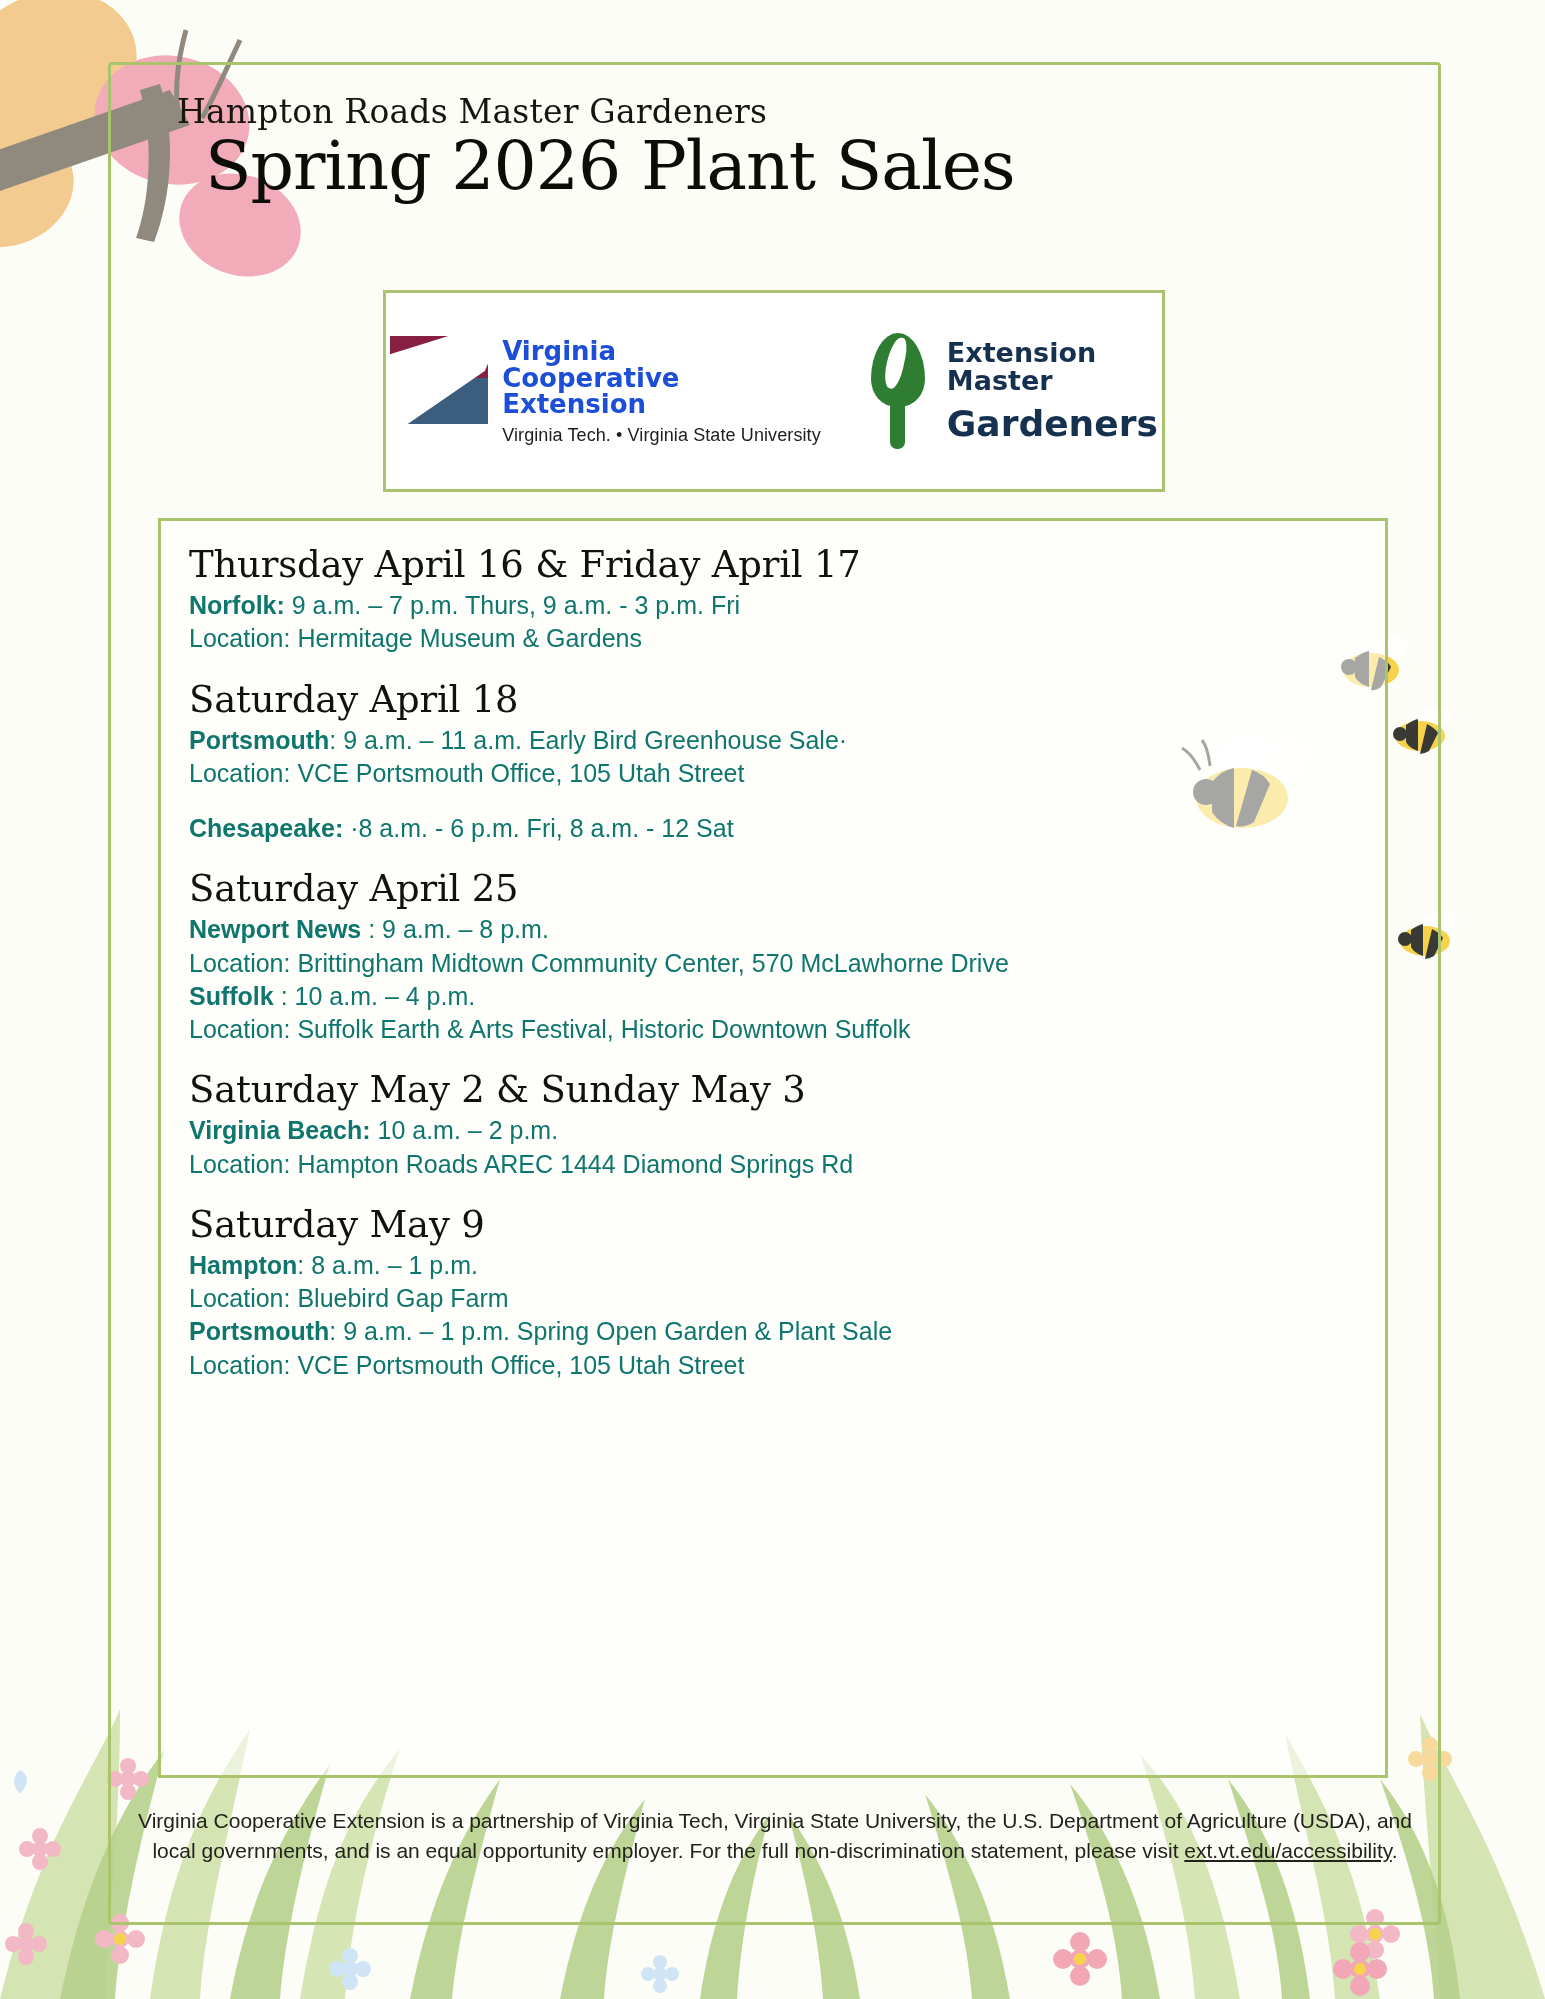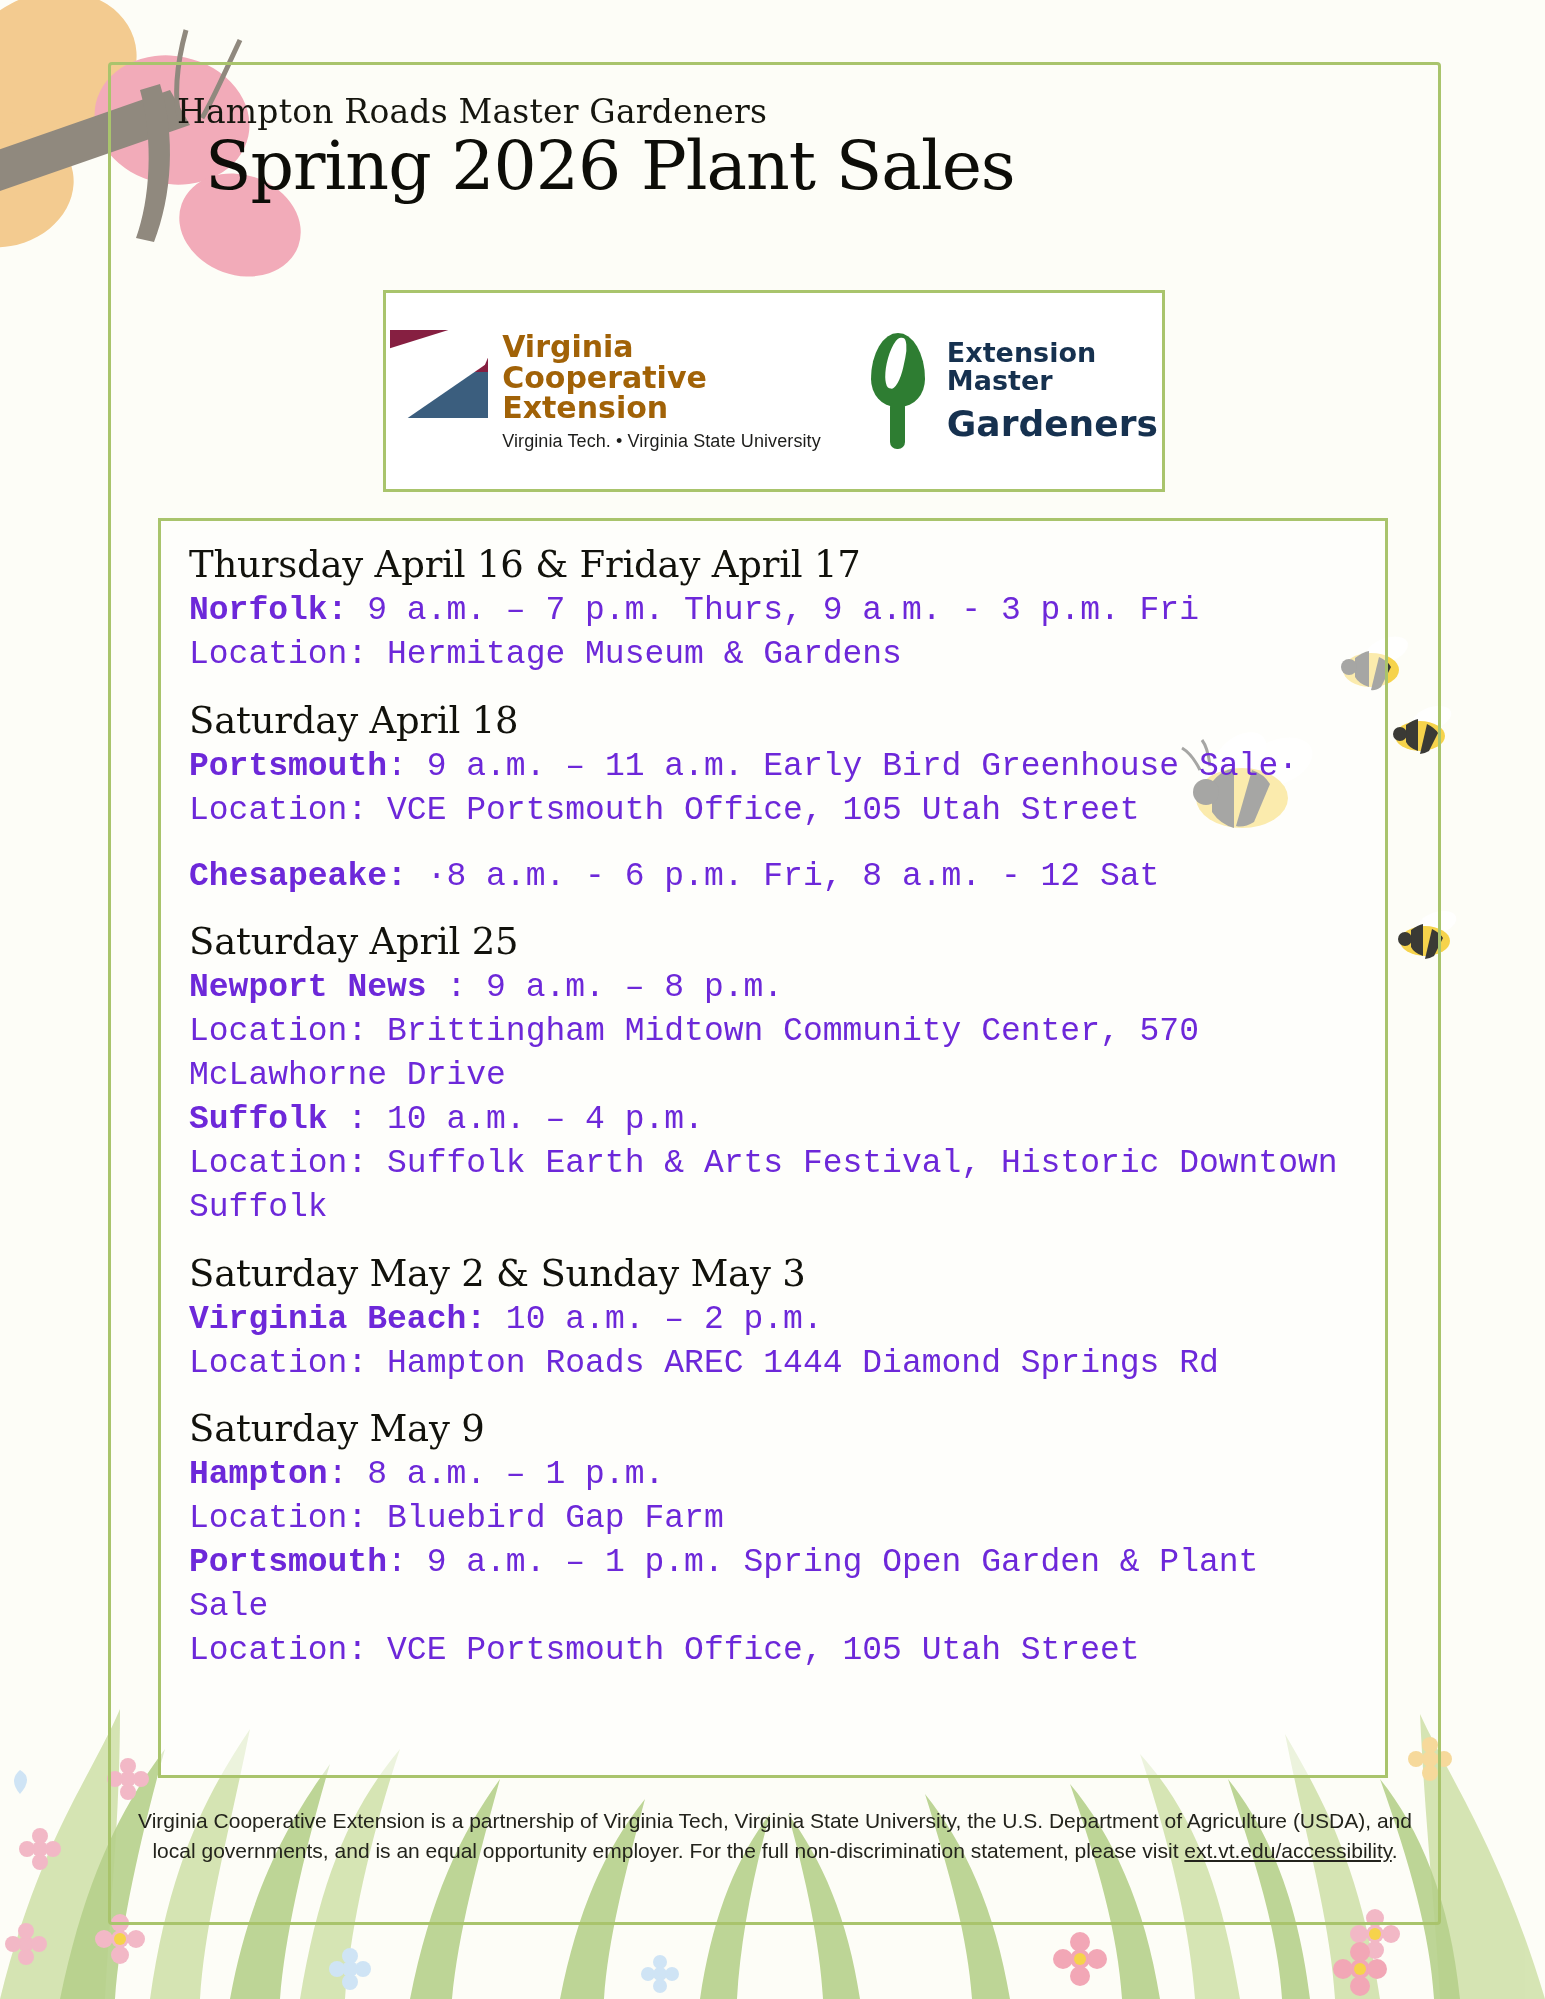--- a/index.html
+++ b/index.html
@@ -85,21 +85,21 @@
   .vce-mark .swoosh {
     position: absolute; left: -10px; top: -6px; width: 120px; height: 100px;
     background: #ffffff;
     border-radius: 0 0 100% 0;
     transform: rotate(-8deg);
     clip-path: polygon(0 20%, 100% 0, 100% 40%, 0 100%);
   }
   .vce-text { padding-top: 2px; }
   .vce-text .l1 {
     font-family: "DejaVu Sans", sans-serif;
-    font-weight: bold; font-size: 30px; line-height: 1.02; color: #a16207;
+    font-weight: bold; font-size: 26px; line-height: 1.02; color: #1d4ed8;
   }
   .vce-text .l2 {
     font-family: Liberation Sans, sans-serif;
     font-size: 18px; color: #1d1d1b; margin-top: 7px; letter-spacing: .1px;
   }
   .emg-logo { display: flex; align-items: center; gap: 16px; }
   .trowel { width: 66px; height: 116px; position: relative; }
   .trowel .blade {
     position: absolute; top: 0; left: 6px; width: 54px; height: 74px;
     background: #2e7d32;
@@ -139,23 +139,23 @@
   .event-block { margin-bottom: 22px; }
   .event-block:last-child { margin-bottom: 0; }
   .event-date {
     font-family: "DejaVu Serif", serif;
     font-size: 37px;
     color: #12120c;
     margin: 0 0 3px 0;
     letter-spacing: -.2px;
   }
   .event-line {
-    font-family: Liberation Mono, monospace;
-    font-size: 33px;
-    color: #6d28d9;
+    font-family: Liberation Sans, sans-serif;
+    font-size: 25px;
+    color: #0f766e;
     line-height: 1.33;
   }
   .event-line b { font-weight: bold; }
 
   
   .footer {
     position: absolute;
     left: 130px;
     top: 1806px;
     width: 1290px;

